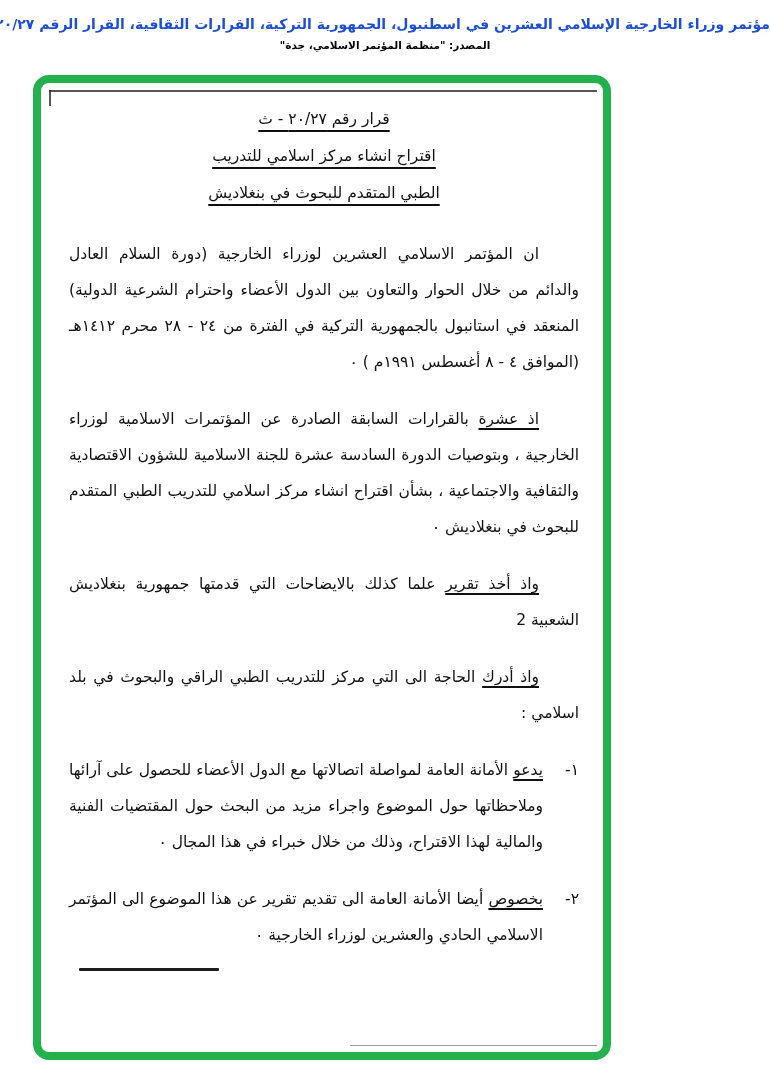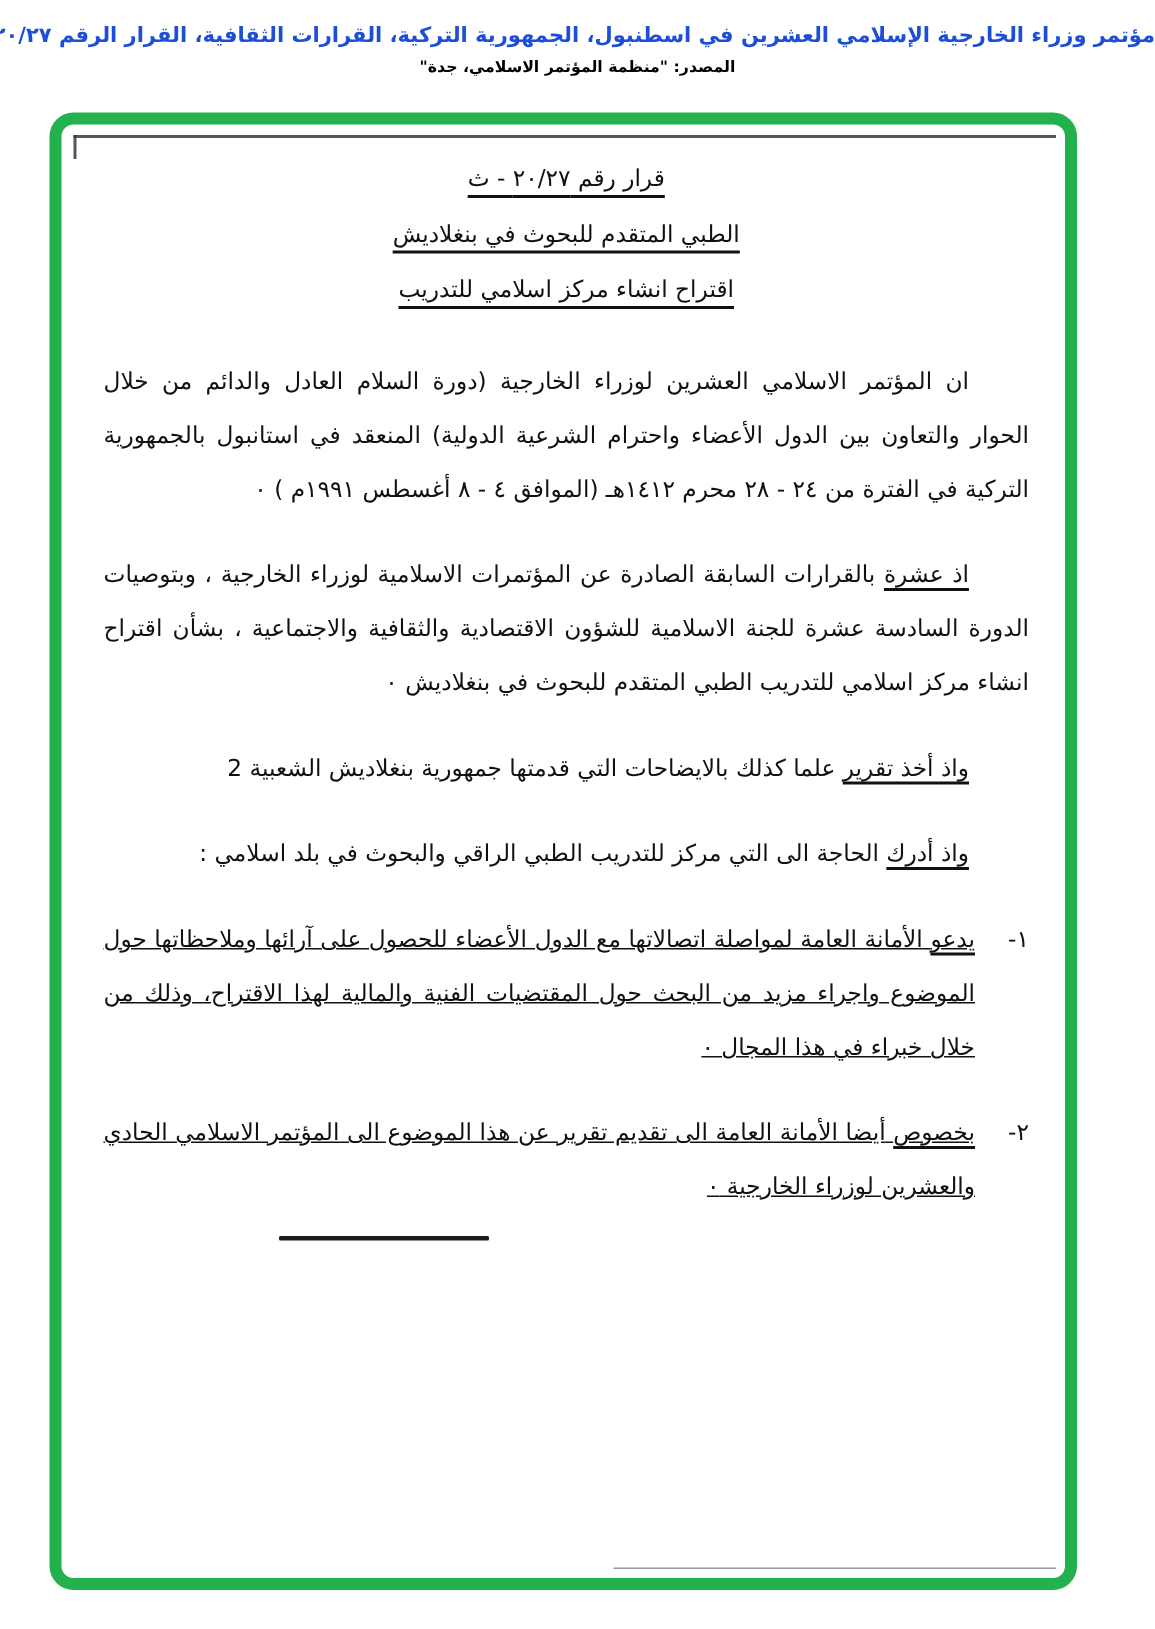--- a/index.html
+++ b/index.html
@@ -13,21 +13,21 @@
   }
   .header-line1{
     font-weight:bold;font-size:14px;white-space:nowrap;color:#1d4ed8;
     letter-spacing:0;
   }
   .header-line2{
     font-weight:bold;font-size:10.5px;margin-top:7px;color:#000;
   }
   
   .frame{
-    position:absolute;left:33px;top:75px;width:685px;height:985px;
+    position:absolute;left:33px;top:75px;width:578px;height:985px;
     box-sizing:border-box;border-radius:16px;
     border:8px solid #22b14c;
     background:#fff;
   }
   
   .page-edge-top{position:absolute;left:8px;right:6px;top:7px;height:1.5px;background:#3a3a3a;opacity:.85;}
   .page-edge-left{position:absolute;left:8px;top:7px;width:1.5px;height:16px;background:#3a3a3a;opacity:.85;}
   .page-edge-bottom{position:absolute;right:6px;left:55%;bottom:6px;height:1px;background:#555;opacity:.6;}
   
   .content{
@@ -40,21 +40,21 @@
   .title-line{
     text-align:center;line-height:37px;
     text-decoration:underline;text-underline-offset:6px;text-decoration-thickness:1.5px;
     font-weight:500;
   }
   .para{margin:21px 0 0 0;text-indent:40px;}
   .para.first{margin-top:24px;}
   .u-lead{text-decoration:underline;text-underline-offset:4px;text-decoration-thickness:1.5px;}
   .item{display:flex;margin-top:21px;}
   .item-marker{flex:none;width:36px;}
-  .item-text{flex:1;text-align:justify;text-decoration:underline;}
+  .item-text{flex:1;text-align:justify;}
   .end-line{
     width:140px;height:2.5px;background:#1c1c1c;
     margin:15px 360px 0 auto;border-radius:1px;
   }
 </style>
 </head>
 <body>
 
 <div class="header">
   <div class="header-line1">مؤتمر وزراء الخارجية الإسلامي العشرين في اسطنبول، الجمهورية التركية، القرارات الثقافية، القرار الرقم ٢٠/٢٧-ث</div>
@@ -62,22 +62,22 @@
 </div>
 
 <div class="frame">
   <div class="page-edge-top"></div>
   <div class="page-edge-left"></div>
   <div class="page-edge-bottom"></div>
 
   <div class="content">
 
     <div class="title-line">قرار رقم ٢٠/٢٧ - ث</div>
+    <div class="title-line">اقتراح انشاء مركز اسلامي للتدريب</div>
     <div class="title-line">الطبي المتقدم للبحوث في بنغلاديش</div>
-    <div class="title-line">اقتراح انشاء مركز اسلامي للتدريب</div>
 
     <p class="para first"><span>ان المؤتمر الاسلامي العشرين لوزراء الخارجية (دورة السلام العادل والدائم من خلال الحوار والتعاون بين الدول الأعضاء واحترام الشرعية الدولية) المنعقد في استانبول بالجمهورية التركية في الفترة من ٢٤ - ٢٨ محرم ١٤١٢هـ (الموافق ٤ - ٨ أغسطس ١٩٩١م ) ٠</span></p>
 
     <p class="para"><span class="u-lead">اذ عشرة</span> <span>بالقرارات السابقة الصادرة عن المؤتمرات الاسلامية لوزراء الخارجية ، وبتوصيات الدورة السادسة عشرة للجنة الاسلامية للشؤون الاقتصادية والثقافية والاجتماعية ، بشأن اقتراح انشاء مركز اسلامي للتدريب الطبي المتقدم للبحوث في بنغلاديش ٠</span></p>
 
 
     <p class="para"><span class="u-lead">واذ أخذ تقرير</span> <span>علما كذلك بالايضاحات التي قدمتها جمهورية بنغلاديش الشعبية 2</span></p>
 
     <p class="para"><span class="u-lead">واذ أدرك</span> <span>الحاجة الى التي مركز للتدريب الطبي الراقي والبحوث في بلد اسلامي :</span></p>
 

